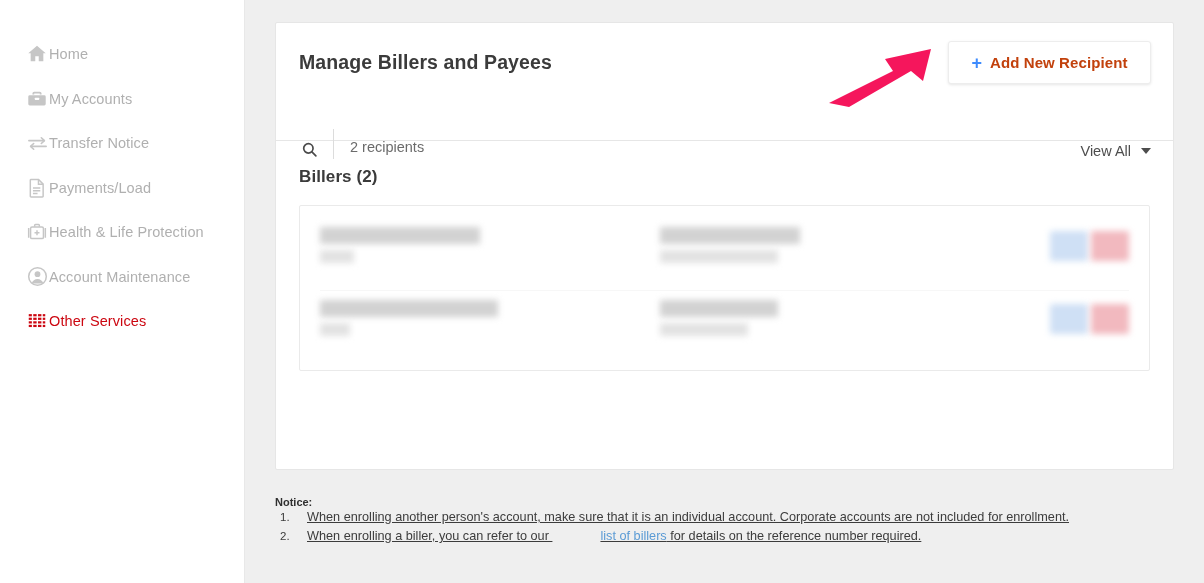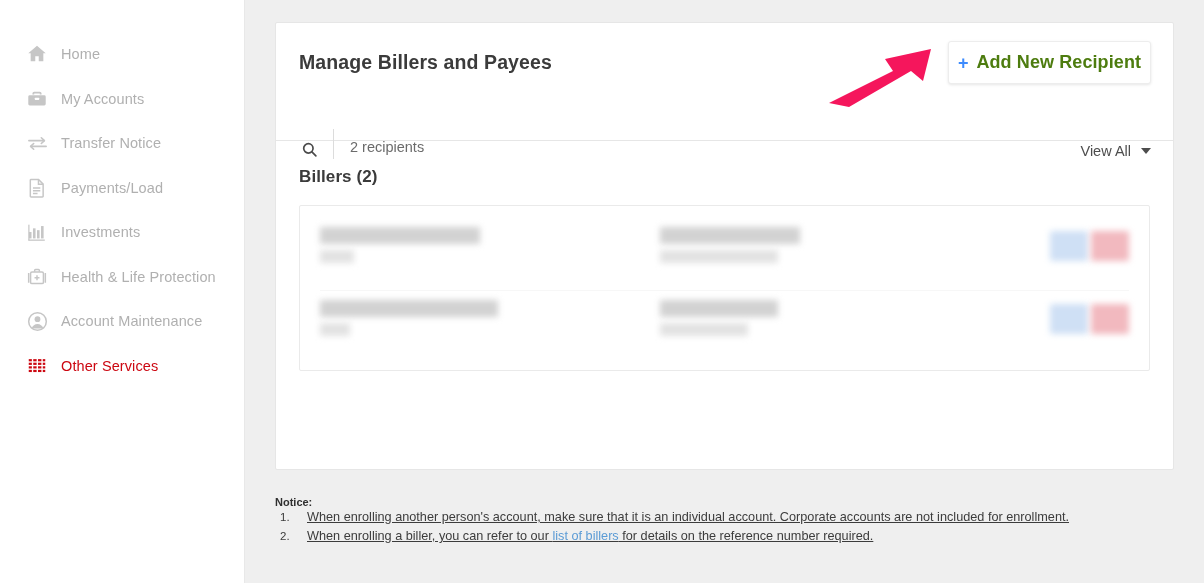--- a/index.html
+++ b/index.html
@@ -47,21 +47,20 @@
     height: 24px;
     flex: 0 0 24px;
     display: flex;
     align-items: center;
     justify-content: center;
     color: #c6c6c6;
   }
   .nav-item .nav-icon svg { display: block; }
 
   .nav-item .nav-label {
-    margin-left: 12px;
     font-size: 14.5px;
     letter-spacing: 0.1px;
     color: #b0b0b0;
     white-space: nowrap;
   }
 
   .nav-item.active .nav-label { color: #cc0711; }
   .nav-item.active .nav-icon { color: #cc0711; }
 
   
@@ -113,22 +112,22 @@
     cursor: pointer;
   }
   .add-btn .plus {
     color: #3d8bfd;
     font-size: 18px;
     font-weight: bold;
     line-height: 1;
     margin-right: 8px;
   }
   .add-btn .add-label {
-    color: #4d7c0f;
-    font-size: 18px;
+    color: #c2410c;
+    font-size: 15px;
     font-weight: bold;
     letter-spacing: 0.1px;
   }
 
   .search-row {
     position: absolute;
     left: 23px;
     right: 22px;
     top: 94px;
     height: 42px;
@@ -267,21 +266,21 @@
     text-decoration: underline;
   }
   .notice-list li::before {
     content: counter(n) ".";
     position: absolute;
     left: 5px;
     top: 0;
     font-size: 11.5px;
     color: #3c3c3c;
   }
-  .notice-link { color: #5b9bd5; text-decoration: none; cursor: pointer; }
+  .notice-link { color: #5b9bd5; text-decoration: none; cursor: pointer; margin-left: 48px; }
 </style>
 </head>
 <body>
 
 <div class="app">
 
   <nav class="sidebar">
 
     <div class="nav-item">
       <span class="nav-icon">
@@ -319,33 +318,20 @@
       <span class="nav-icon">
         <svg width="22" height="22" viewBox="0 0 24 24" fill="none" stroke="currentColor" stroke-width="1.6">
           <path d="M5.5 2.8h8.2l5 5V21a.8.8 0 0 1-.8.8H5.5a.8.8 0 0 1-.8-.8V3.6a.8.8 0 0 1 .8-.8z"></path>
           <path d="M13.6 2.9v5.1h5"></path>
           <path d="M7.6 12h8M7.6 15h8M7.6 18h5"></path>
         </svg>
       </span>
       <span class="nav-label">Payments/Load</span>
     </div>
 
-    <div class="nav-item">
-      <span class="nav-icon">
-        <svg width="22" height="22" viewBox="0 0 24 24" fill="currentColor">
-          <rect x="3.2" y="12" width="2.8" height="7"></rect>
-          <rect x="7.6" y="8" width="2.8" height="11"></rect>
-          <rect x="12" y="10" width="2.8" height="9"></rect>
-          <rect x="16.4" y="5.5" width="2.8" height="13.5"></rect>
-          <rect x="2.5" y="20.2" width="18" height="1.4"></rect>
-          <rect x="2.5" y="4" width="1.3" height="17"></rect>
-        </svg>
-      </span>
-      <span class="nav-label">Investments</span>
-    </div>
 
     <div class="nav-item">
       <span class="nav-icon">
         <svg width="22" height="22" viewBox="0 0 24 24" fill="none" stroke="currentColor" stroke-width="1.6">
           <rect x="5" y="6.6" width="14" height="12.6" rx="1.6"></rect>
           <path d="M9.4 6.4V4.8a1 1 0 0 1 1-1h3.2a1 1 0 0 1 1 1v1.6"></path>
           <path d="M12 10.2v5.4M9.3 12.9h5.4"></path>
           <path d="M2.9 7.6v10.6M21.1 7.6v10.6"></path>
         </svg>
       </span>

